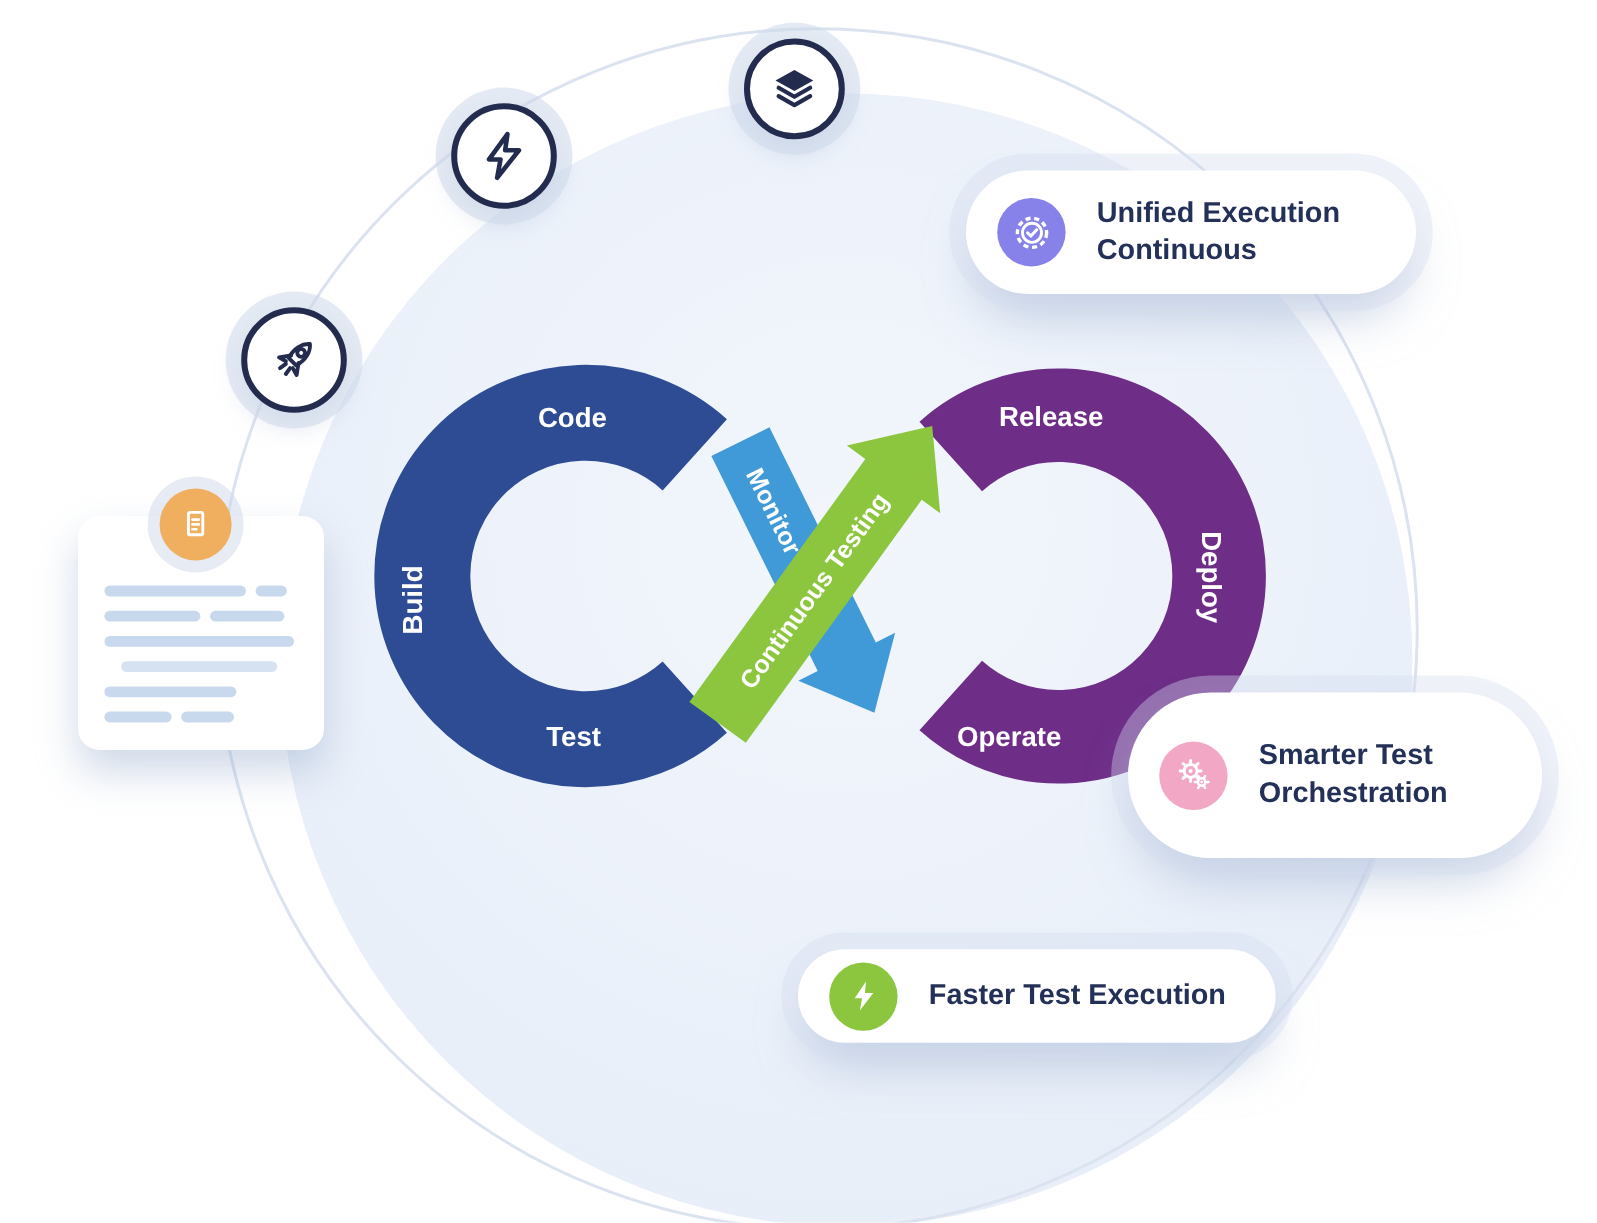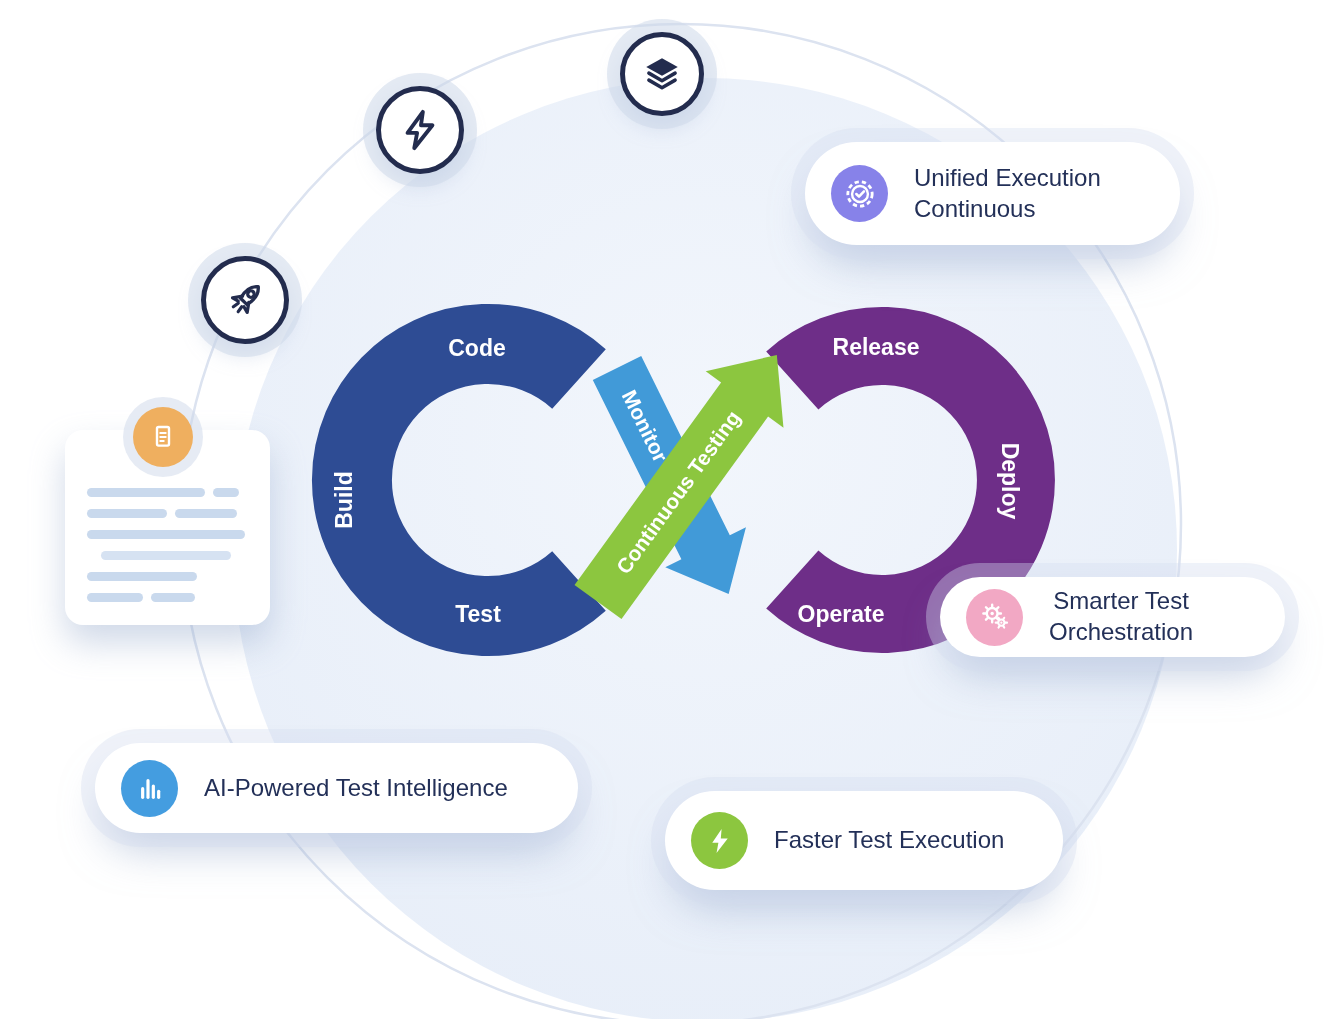--- a/index.html
+++ b/index.html
@@ -9,21 +9,21 @@
 
   .diagram-svg { position:absolute; left:0; top:0; width:1331px; height:1019px; }
   .diagram-svg text { font-family:"Liberation Sans", sans-serif; font-weight:700; fill:#ffffff; }
 
   
   .pill { position:absolute; background:#ffffff; border-radius:70px;
           display:flex; align-items:center; gap:26px; padding-left:26px;
           box-shadow:0 0 0 14px rgba(214,222,238,0.38), 0 24px 42px -8px rgba(148,168,202,0.55); }
   .pill-icon { width:57px; height:57px; border-radius:50%; flex:0 0 auto;
                display:flex; align-items:center; justify-content:center; }
-  .pill-label { font-size:24px; font-weight:400; color:#233058; line-height:1.28; }
+  .pill-label { font-size:24px; font-weight:700; color:#233058; line-height:1.28; }
   .pill-label .line { display:block; }
 
   
   .float-icon { position:absolute; background:#ffffff; border:5px solid #232C4E; border-radius:50%;
                 display:flex; align-items:center; justify-content:center;
                 box-shadow:0 0 0 13px rgba(206,216,234,0.55), 0 10px 22px rgba(150,170,205,0.35); }
   .mini-icon { position:absolute; border-radius:50%;
                display:flex; align-items:center; justify-content:center;
                box-shadow:0 0 0 10px rgba(206,216,234,0.5); }
 
@@ -139,57 +139,41 @@
         <circle cx="12" cy="12" r="5.6" fill="none" stroke="#ffffff" stroke-width="1.7"></circle>
         <path d="M9.4 12 L11.3 13.9 L14.8 10.2" fill="none" stroke="#ffffff" stroke-width="1.8" stroke-linecap="round" stroke-linejoin="round"></path>
       </svg>
     </span>
     <span class="pill-label">
       <span class="line">Unified Execution</span>
       <span class="line">Continuous</span>
     </span>
   </div>
 
-  <div class="pill" style="left:940px; top:577px; width:345px; height:80px;text-align:center;">
+  <div class="pill" style="left:940px; top:577px; width:345px; height:138px;">
     <span class="pill-icon" style="background:#F2A8C4;">
       <svg width="34" height="34" viewBox="0 0 24 24">
         <g stroke="#ffffff" stroke-width="1.7" stroke-linecap="round" fill="none">
           <circle cx="10" cy="9.5" r="3.8"></circle>
           <path d="M14.6 9.5 H16.2 M13.25 12.75 L14.38 13.88 M10 14.1 V15.7 M6.75 12.75 L5.62 13.88 M5.4 9.5 H3.8 M6.75 6.25 L5.62 5.12 M10 4.9 V3.3 M13.25 6.25 L14.38 5.12"></path>
           <circle cx="16.5" cy="16" r="2.2" stroke-width="1.5"></circle>
           <path d="M19.3 16 H20.5 M17.9 18.42 L18.5 19.46 M15.1 18.42 L14.5 19.46 M13.7 16 H12.5 M15.1 13.58 L14.5 12.54 M17.9 13.58 L18.5 12.54" stroke-width="1.5"></path>
         </g>
         <circle cx="10" cy="9.5" r="1.2" fill="#ffffff"></circle>
         <circle cx="16.5" cy="16" r="0.8" fill="#ffffff"></circle>
       </svg>
     </span>
     <span class="pill-label">
       <span class="line">Smarter Test</span>
       <span class="line">Orchestration</span>
     </span>
   </div>
 
-  <div class="pill" style="left:95px; top:743px; width:483px; height:90px;">
-    <span class="pill-icon" style="background:#449DE0;">
-      <svg width="32" height="32" viewBox="0 0 24 24">
-        <g stroke="#ffffff" stroke-width="2.4" stroke-linecap="round" fill="none">
-          <path d="M6.5 19 V12.5"></path>
-          <path d="M10.5 19 V6.5"></path>
-          <path d="M14.5 19 V10.5"></path>
-          <path d="M18.5 19 V14.5"></path>
-        </g>
-      </svg>
-    </span>
-    <span class="pill-label">
-      <span class="line">AI-Powered Test Intelligence</span>
-      <span class="line"></span>
-    </span>
-  </div>
 
-  <div class="pill" style="left:665px; top:791px; width:398px; height:99px;">
+  <div class="pill" style="left:665px; top:791px; width:398px; height:78px;">
     <span class="pill-icon" style="background:#8CC63F;">
       <svg width="32" height="32" viewBox="0 0 24 24">
         <path d="M13.2 3 L6.2 13.4 H10.8 L9.4 21 L17.8 10.2 H12.6 Z" fill="#ffffff"></path>
       </svg>
     </span>
     <span class="pill-label">
       <span class="line">Faster Test Execution</span>
       <span class="line"></span>
     </span>
   </div>

